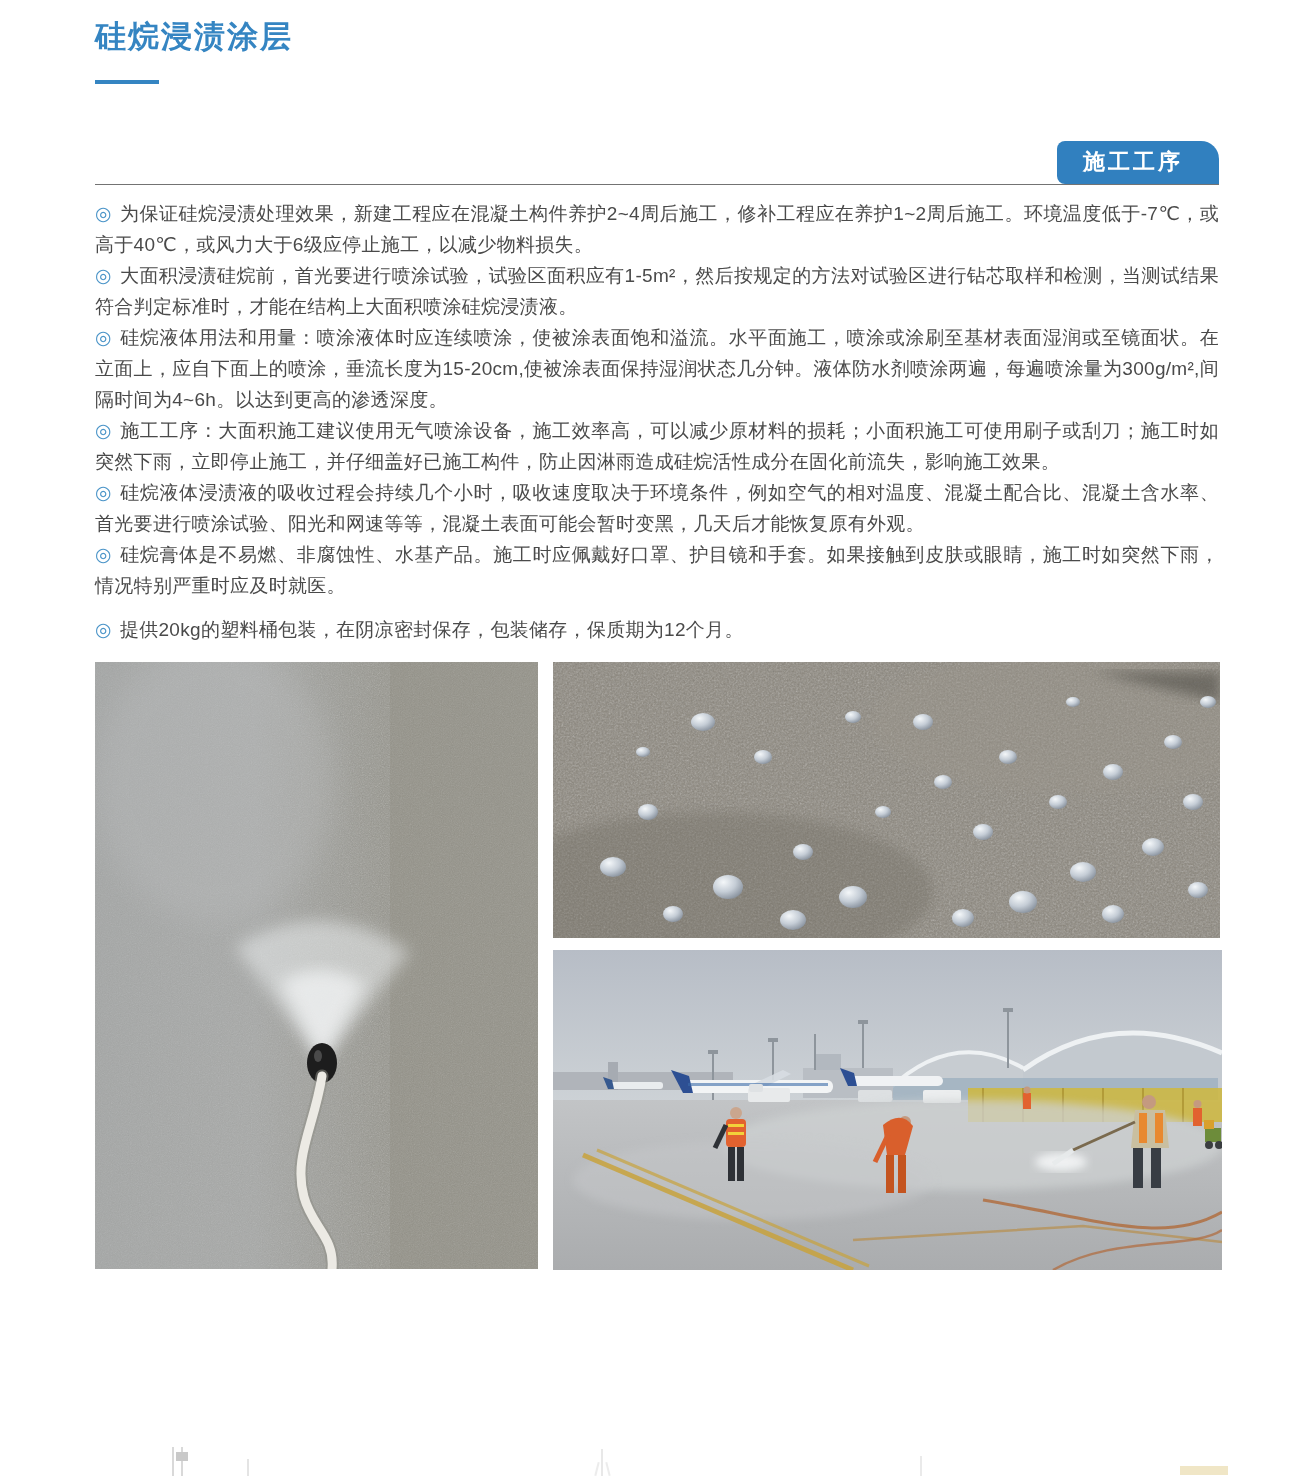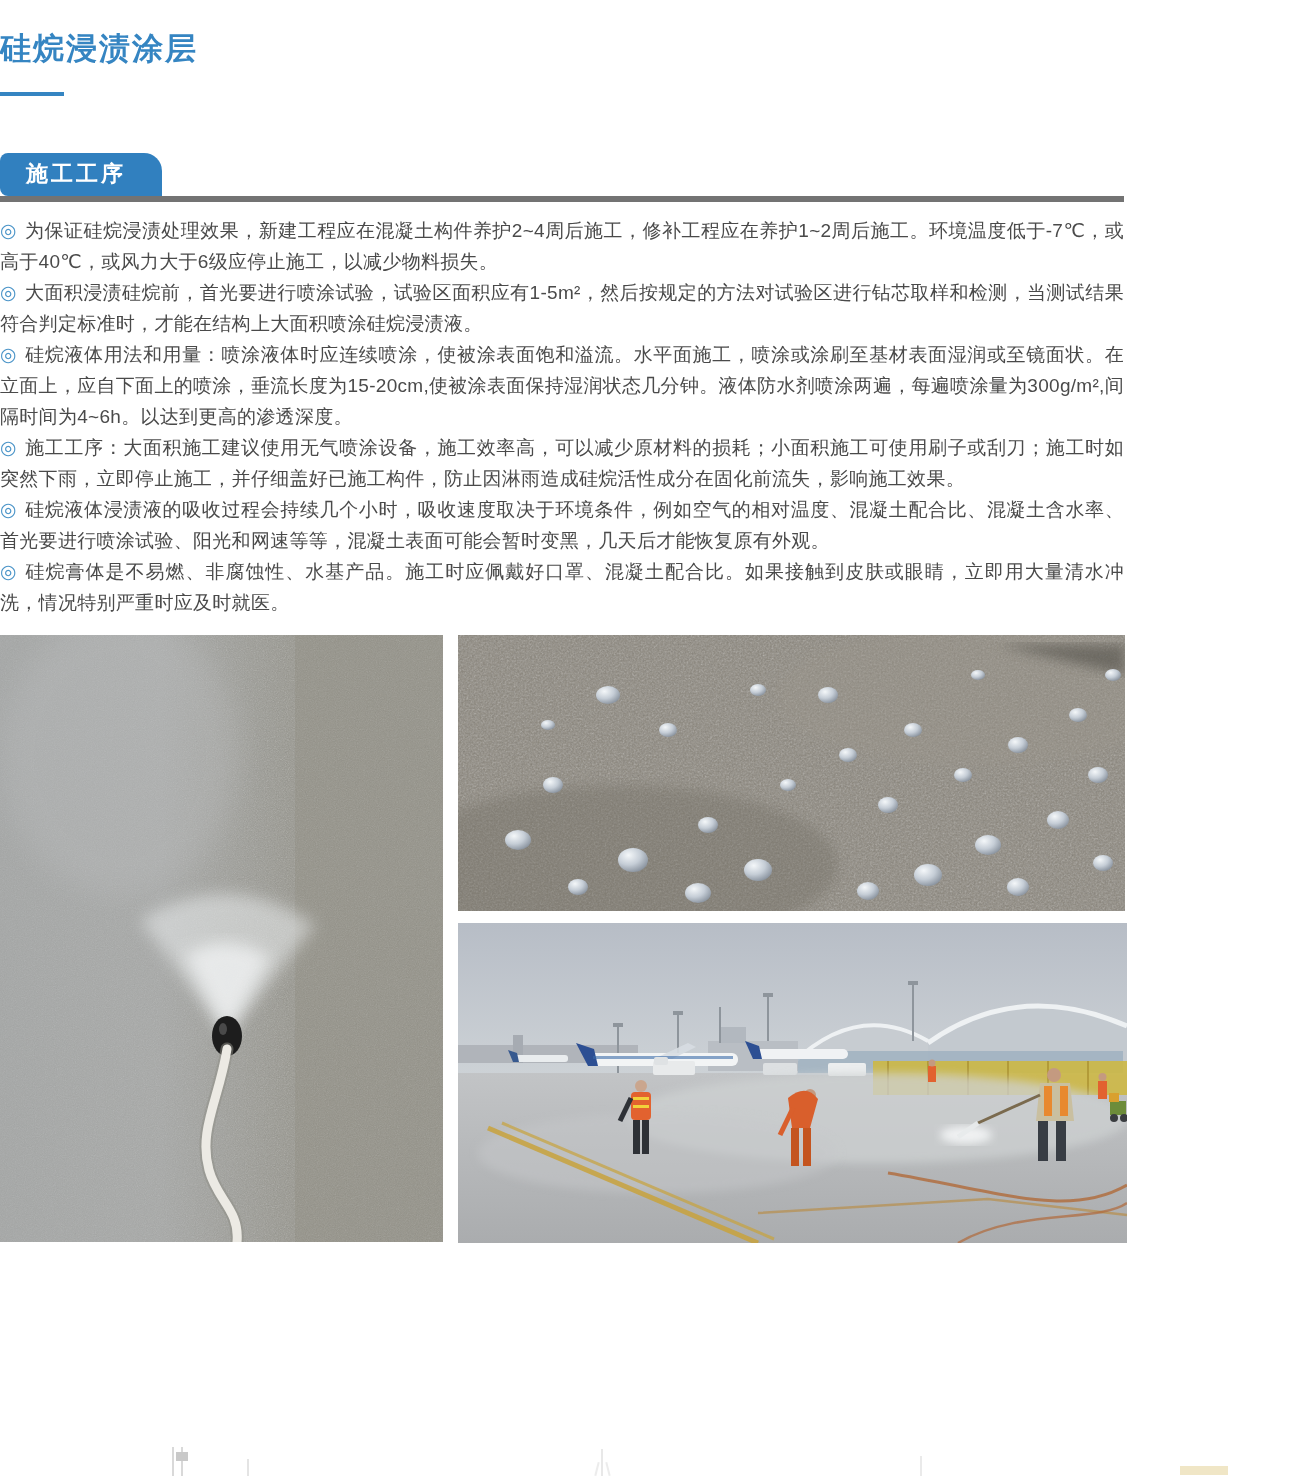--- a/index.html
+++ b/index.html
@@ -1,24 +1,24 @@
 <!DOCTYPE html>
 <html><head>
 <meta charset="utf-8">
 <style>
   * { box-sizing: border-box; margin: 0; padding: 0; }
   html,body { width:1290px; height:1476px; background:#ffffff; overflow:hidden;
     font-family:"Liberation Sans","DejaVu Sans",sans-serif; }
   .page { position:relative; width:1290px; height:1476px; background:#fff; }
-  .content { position:relative; width:1124px; padding-top:28px; }
+  .content { position:relative; margin-left:95px; width:1124px; padding-top:16px; }
 
   .page-title { color:#3585c2; font-size:31px; font-weight:bold; letter-spacing:2px; }
   .title-underline { width:64px; height:4px; background:#3585c2; margin-top:22px; }
 
-  .section-header { position:relative; border-bottom:6px solid #737373; margin-top:57px; }
+  .section-header { position:relative; border-bottom:1px solid #737373; margin-top:57px;text-align:right; }
   .section-header.second { margin-top:28px; }
   .badge { display:inline-block; background:#3180bf; color:#ffffff; font-weight:bold;
     font-size:22px; letter-spacing:3px; padding:6px 36px 7px 26px;
     border-radius:8px 18px 0 8px; vertical-align:bottom; }
 
   .bullets { margin-top:13px; }
   .bullets p { font-size:19px; line-height:31px; color:#4a4a4a; text-align:justify;
     letter-spacing:0.3px; }
   .bullet-icon { color:#4a94c8; margin-right:8px; font-size:19px; }
 
@@ -42,23 +42,26 @@
 
     <div class="section-header">
       <span class="badge">施工工序</span>
     </div>
     <div class="bullets">
       <p><span class="bullet-icon">◎</span><span>为保证硅烷浸渍处理效果，新建工程应在混凝土构件养护2~4周后施工，修补工程应在养护1~2周后施工。环境温度低于-7℃，或高于40℃，或风力大于6级应停止施工，以减少物料损失。</span></p>
       <p><span class="bullet-icon">◎</span><span>大面积浸渍硅烷前，首光要进行喷涂试验，试验区面积应有1-5m²，然后按规定的方法对试验区进行钻芯取样和检测，当测试结果符合判定标准时，才能在结构上大面积喷涂硅烷浸渍液。</span></p>
       <p><span class="bullet-icon">◎</span><span>硅烷液体用法和用量：喷涂液体时应连续喷涂，使被涂表面饱和溢流。水平面施工，喷涂或涂刷至基材表面湿润或至镜面状。在立面上，应自下面上的喷涂，垂流长度为15-20cm,使被涂表面保持湿润状态几分钟。液体防水剂喷涂两遍，每遍喷涂量为300g/m²,间隔时间为4~6h。以达到更高的渗透深度。</span></p>
       <p><span class="bullet-icon">◎</span><span>施工工序：大面积施工建议使用无气喷涂设备，施工效率高，可以减少原材料的损耗；小面积施工可使用刷子或刮刀；施工时如突然下雨，立即停止施工，并仔细盖好已施工构件，防止因淋雨造成硅烷活性成分在固化前流失，影响施工效果。</span></p>
       <p><span class="bullet-icon">◎</span><span>硅烷液体浸渍液的吸收过程会持续几个小时，吸收速度取决于环境条件，例如空气的相对温度、混凝土配合比、混凝土含水率、首光要进行喷涂试验、阳光和网速等等，混凝土表面可能会暂时变黑，几天后才能恢复原有外观。</span></p>
-      <p><span class="bullet-icon">◎</span><span>硅烷膏体是不易燃、非腐蚀性、水基产品。施工时应佩戴好口罩、混凝土配合比。如果接触到皮肤或眼睛，立即用大量清水冲洗，情况特别严重时应及时就医。</span></p>
-    </div>
-
+      <p><span class="bullet-icon">◎</span><span>硅烷膏体是不易燃、非腐蚀性、水基产品。施工时应佩戴好口罩、护目镜和手套。如果接触到皮肤或眼睛，施工时如突然下雨，情况特别严重时应及时就医。</span></p>
+    </div>
+
+    <div class="bullets">
+      <p><span class="bullet-icon">◎</span><span>提供20kg的塑料桶包装，在阴凉密封保存，包装储存，保质期为12个月。</span></p>
+    </div>
 
     <div class="photos">
 
       <div class="photo photo-left">
         <svg viewBox="0 0 443 607" preserveAspectRatio="none">
           <defs>
             <filter id="grain1" x="0" y="0" width="100%" height="100%">
               <feTurbulence type="fractalNoise" baseFrequency="0.9" numOctaves="3" stitchTiles="stitch"></feTurbulence>
               <feColorMatrix type="saturate" values="0"></feColorMatrix>
             </filter>

